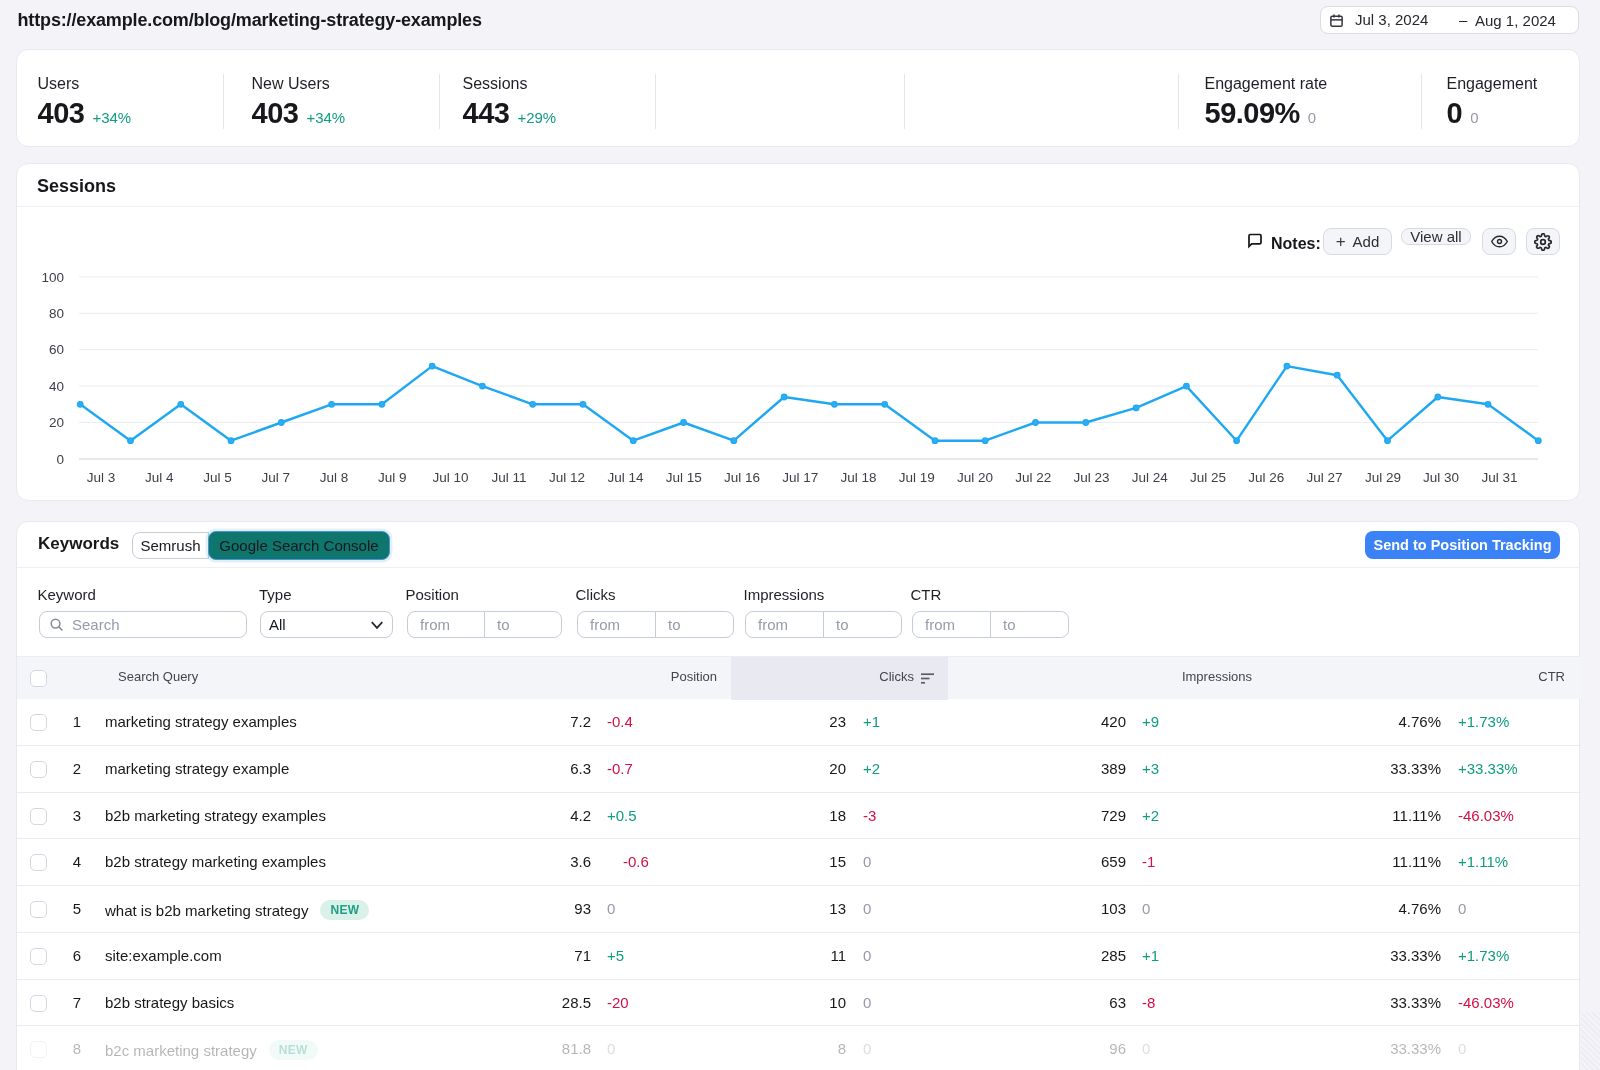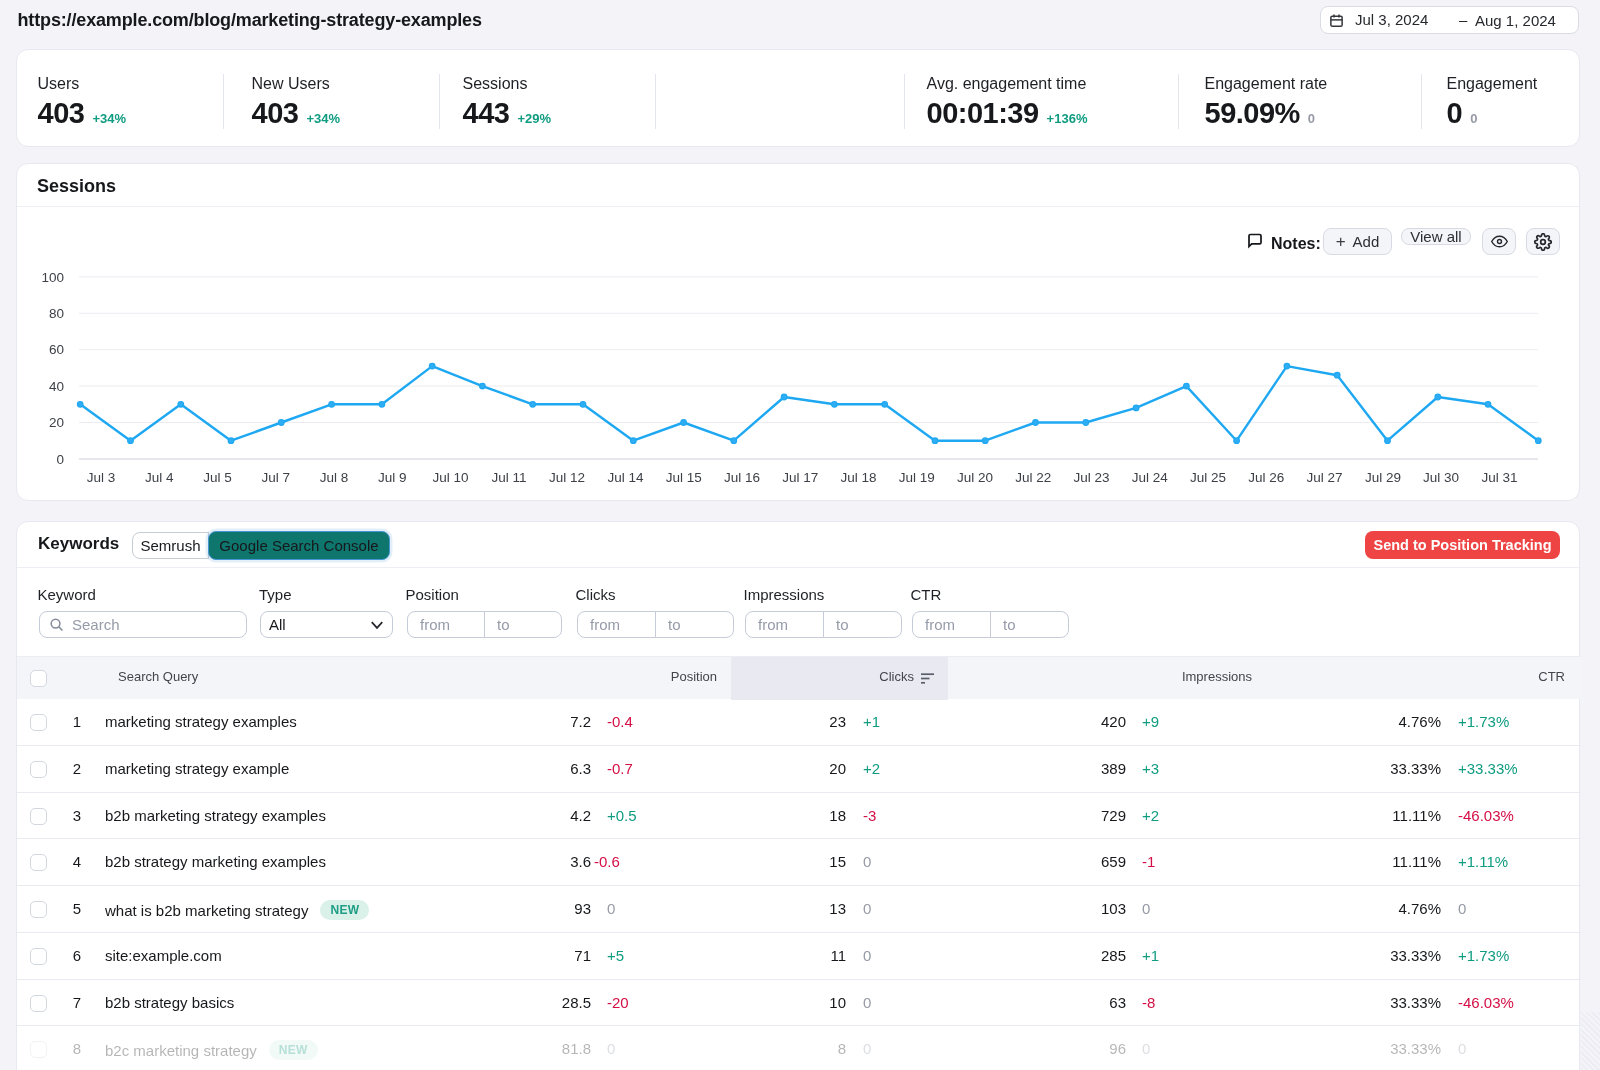--- a/index.html
+++ b/index.html
@@ -42,39 +42,35 @@
       <div class="mval">403<span class="mchg grn">+34%</span></div>
     </div>
   <div class="abs mcol" style="left:234.5px;">
       <div class="mlab">New Users</div>
       <div class="mval">403<span class="mchg grn">+34%</span></div>
     </div>
   <div class="abs mcol" style="left:445.5px;">
       <div class="mlab">Sessions</div>
       <div class="mval">443<span class="mchg grn">+29%</span></div>
     </div>
-  <div class="abs mcol" style="left:909.5px;">
-      <div class="mlab">Avg. engagement time</div>
-      <div class="mval">00:01:39<span class="mchg grn">+136%</span></div>
-    </div>
   <div class="abs mcol" style="left:1187.5px;">
       <div class="mlab">Engagement rate</div>
       <div class="mval">59.09%<span class="mchg gry">0</span></div>
     </div>
   <div class="abs mcol" style="left:1429.5px;">
       <div class="mlab">Engagement</div>
       <div class="mval">0<span class="mchg gry">0</span></div>
     </div>
 </div>
 <style>
 .mdiv { top:24px; width:1px; height:55px; background:#e4e6ee; }
 .mcol { top:25px; }
 .mlab { font-size:16px; color:#1e2025; }
 .mval { margin-top:3.5px; font-size:29px; font-weight:bold; letter-spacing:-0.5px; display:flex; align-items:baseline; }
-.mchg { font-size:13px; font-weight:bold; letter-spacing:0; margin-left:8px; }
+.mchg { font-size:15px; font-weight:normal; letter-spacing:0; margin-left:8px; }
 </style>
 
 <div class="card" style="left:16px; top:163px; width:1564px; height:338px;">
   <div class="abs" style="left:20px; top:12px; font-size:18px; font-weight:bold;">Sessions</div>
   <div class="abs" style="left:0; top:42px; width:1564px; height:1px; background:#edeff4;"></div>
 
   <svg class="abs" style="left:1230px; top:68px;" width="16" height="17" viewBox="0 0 24 24" fill="none" stroke="#17181b" stroke-width="2.6">
       <path d="M21 15a2 2 0 0 1-2 2H7l-4 4V5a2 2 0 0 1 2-2h14a2 2 0 0 1 2 2z"></path>
     </svg>
   <div class="abs" style="left:1254px; top:71px; font-size:16px; font-weight:bold; color:#17181b;">Notes:</div>
@@ -170,21 +166,21 @@
         <circle cx="1471.0" cy="240.3" r="2.8"></circle>
         <circle cx="1521.3" cy="276.7" r="2.8"></circle>
     </g>
   </svg>
 </div>
 
 <div class="card" style="left:16px; top:521px; width:1564px; height:560px; border-radius:12px 12px 0 0;">
   <div class="abs" style="left:21px; top:12px; font-size:17px; font-weight:bold;">Keywords</div>
   <div class="abs" style="left:115px; top:10px; width:77px; height:27px; background:#fff; border:1px solid #c6ccd6; border-radius:8px 0 0 8px; display:flex; align-items:center; justify-content:center; font-size:15px;">Semrush</div>
   <div class="abs" style="left:191px; top:9px; width:182px; height:29px; background:#0f766e; border:1.5px solid #4596d2; border-radius:8px; box-shadow:0 0 0 2.5px rgba(69,150,210,0.15); display:flex; align-items:center; justify-content:center; font-size:15px; z-index:2;">Google Search Console</div>
-  <div class="abs" style="left:1348px; top:9px; width:195px; height:28px; background:#ef4444; border-radius:8px; display:flex; align-items:center; justify-content:center; font-size:14.5px; font-weight:bold; color:#fff;">Send to Position Tracking</div>
+  <div class="abs" style="left:1348px; top:9px; width:195px; height:28px; background:#3b82f6; border-radius:8px; display:flex; align-items:center; justify-content:center; font-size:14.5px; font-weight:bold; color:#fff;">Send to Position Tracking</div>
   <div class="abs" style="left:0; top:45px; width:1564px; height:1px; background:#edeff4;"></div>
 
   <div class="abs flab" style="left:20.5px;">Keyword</div>
   <div class="abs flab" style="left:242px;">Type</div>
   <div class="abs flab" style="left:388.5px;">Position</div>
   <div class="abs flab" style="left:558.5px;">Clicks</div>
   <div class="abs flab" style="left:726.5px;">Impressions</div>
   <div class="abs flab" style="left:893.5px;">CTR</div>
 
   <div class="abs finp" style="left:22px; width:208px;">
@@ -280,21 +276,21 @@
   <div class="abs rval" style="left:909px;">729</div>
         <div class="abs rdif" style="left:1125px;"><span class="grn">+2</span></div>
   <div class="abs rval" style="left:1224px;">11.11%</div>
         <div class="abs rdif" style="left:1441px;"><span class="red">-46.03%</span></div>
 </div>
 <div class="trow">
   <div class="abs rcb"></div>
   <div class="abs rnum">4</div>
   <div class="abs rkw">b2b strategy marketing examples</div>
   <div class="abs rval" style="left:374px;">3.6</div>
-        <div class="abs rdif" style="left:577px;"><span class="red">-0.6</span></div>
+        <div class="abs rdif" style="left:606px;"><span class="red">-0.6</span></div>
   <div class="abs rval" style="left:629px;">15</div>
         <div class="abs rdif" style="left:846px;"><span class="gry">0</span></div>
   <div class="abs rval" style="left:909px;">659</div>
         <div class="abs rdif" style="left:1125px;"><span class="red">-1</span></div>
   <div class="abs rval" style="left:1224px;">11.11%</div>
         <div class="abs rdif" style="left:1441px;"><span class="grn">+1.11%</span></div>
 </div>
 <div class="trow">
   <div class="abs rcb"></div>
   <div class="abs rnum">5</div>

